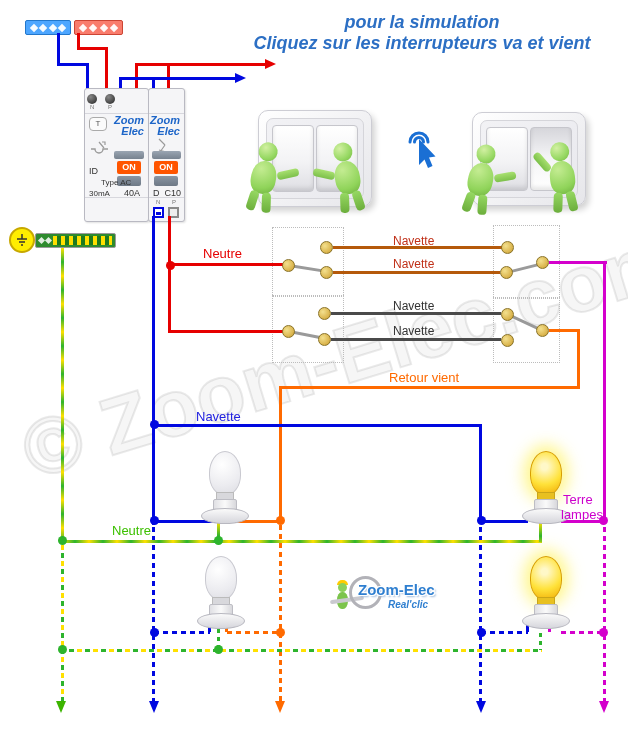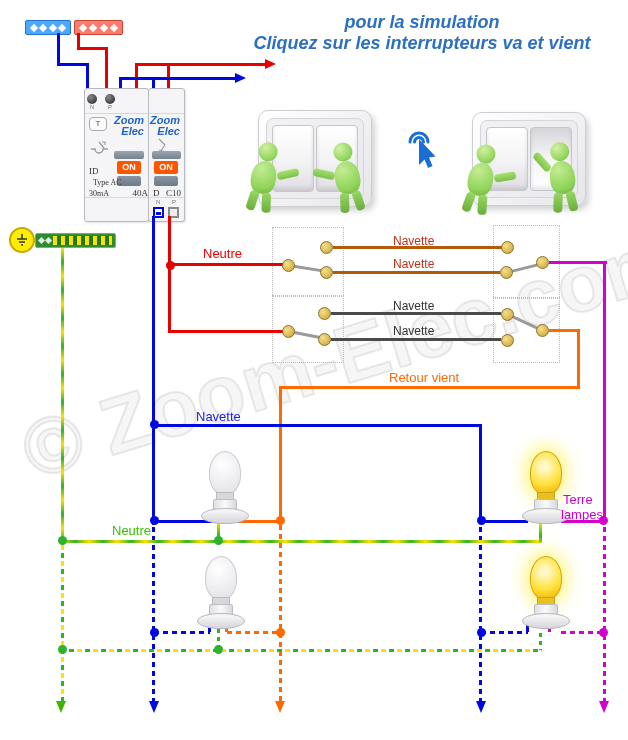--- a/index.html
+++ b/index.html
@@ -51,21 +51,21 @@
   .module .sep2{position:absolute;left:0;right:0;top:108px;border-top:1px solid #d7d7dd;}
   .screw{position:absolute;width:10px;height:10px;border-radius:50%;background:radial-gradient(circle at 35% 30%,#888,#222);}
   .tinylab{position:absolute;font-size:6px;color:#777;}
   .brand{position:absolute;font-size:11px;line-height:11px;font-weight:bold;font-style:italic;color:#1e66c8;text-align:right;}
   .tbtn{position:absolute;width:16px;height:12px;border:1px solid #aaa;border-radius:4px;background:#fbfbfb;
         font-size:8px;color:#555;text-align:center;line-height:12px;}
   .togcap{position:absolute;background:linear-gradient(180deg,#9aa5b2,#77828f);border-radius:2px;height:8px;}
   .onbtn{position:absolute;width:24px;height:13px;background:#ff5500;border-radius:2px;color:#fff;
          font-size:9px;font-weight:bold;text-align:center;line-height:13px;}
   .toglow{position:absolute;width:24px;height:10px;background:linear-gradient(180deg,#8a95a3,#6e7986);border-radius:2px;}
-  .mlab{position:absolute;font-size:9px;color:#333;font-family:Liberation Serif, serif;}
+  .mlab{position:absolute;font-size:9px;color:#333;}
   .mlab.small{font-size:8px;}
   .sq{position:absolute;width:11px;height:11px;box-sizing:border-box;background:#fff;}
   .sq.n{border:2px solid #0008e0;} .sq.n::after{content:"";position:absolute;left:1px;right:1px;bottom:1px;height:3px;background:#0008e0;}
   .sq.p{border:2px solid #8a8a8a;background:#eee;}
   
   .earthsym{position:absolute;width:22px;height:22px;border-radius:50%;background:#ffee00;border:2px solid #c7a800;
             display:flex;align-items:center;justify-content:center;}
   .strip{position:absolute;width:81px;height:15px;background:#2e8b2e;border:1px solid #9a9a9a;border-radius:2px;
          display:flex;align-items:center;gap:2px;padding:0 3px;box-sizing:border-box;}
   .strip .dia{width:5px;height:5px;opacity:.85;}
@@ -179,23 +179,23 @@
       <div>Elec</div>
     </div>
     <svg style="position:absolute;left:4px;top:50px;" width="22" height="18">
       <path d="M2 10 h4 a4 4 0 1 0 8 0 h5" fill="none" stroke="#9a9a9a" stroke-width="1.4"></path>
       <path d="M10 3 l5 6 M13 3 h3 v3" fill="none" stroke="#9a9a9a" stroke-width="1.2"></path>
     </svg>
     <div class="togcap" style="left:29px;top:62px;width:30px;"></div>
     <div class="onbtn" style="left:32px;top:72px;">ON</div>
     <div class="toglow" style="left:32px;top:87px;"></div>
     <div class="mlab" style="left:4px;top:77px;">ID</div>
-    <div class="mlab small" style="left:8px;top:89px;">Type AC</div>
+    <div class="mlab small" style="left:16px;top:89px;">Type AC</div>
     <div class="mlab small" style="left:4px;top:100px;">30mA</div>
-    <div class="mlab" style="right:0;top:99px;">40A</div>
+    <div class="mlab" style="right:8px;top:99px;">40A</div>
   </div>
 
   <div class="module" style="left:148px;top:88px;width:35px;height:132px;">
     <div class="sep"></div>
     <div class="sep2"></div>
     <div class="brand" style="right:4px;top:26px;">
       <div>Zoom</div>
       <div>Elec</div>
     </div>
     <svg style="position:absolute;left:6px;top:48px;" width="16" height="18">
@@ -387,15 +387,24 @@
   <div class="lbl t-nav1 nvl" style="left:393px;top:234px;">Navette</div>
   <div class="lbl t-nav1 nvl" style="left:393px;top:257px;">Navette</div>
   <div class="lbl t-nav2 nvl" style="left:393px;top:299px;">Navette</div>
   <div class="lbl t-nav2 nvl" style="left:393px;top:324px;">Navette</div>
   <div class="lbl t-org" style="left:389px;top:370px;">Retour vient</div>
   <div class="lbl t-blue" style="left:196px;top:409px;">Navette</div>
   <div class="lbl t-grn" style="left:112px;top:523px;">Neutre</div>
   <div class="lbl t-mag" style="left:563px;top:492px;">Terre</div>
   <div class="lbl t-mag" style="left:561px;top:507px;">lampes</div>
 
+  <div class="logo">
+    <div class="lmasc-hat"></div>
+    <div class="lmasc-head"></div>
+    <div class="lmasc-body"></div>
+    <div class="stick"></div>
+    <div class="lens"></div>
+    <div class="name">Zoom-Elec</div>
+    <div class="tag">Real'clic</div>
+  </div>
 
 
 </div>
 
 </body></html>

